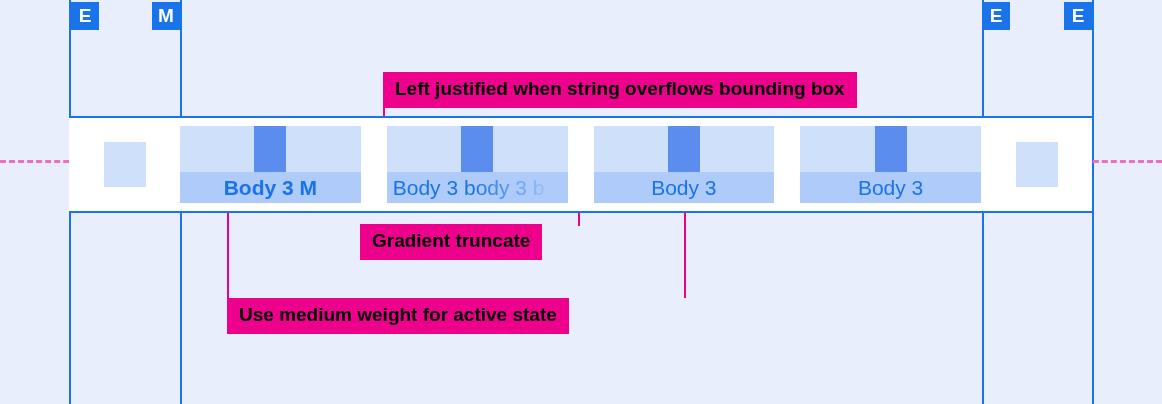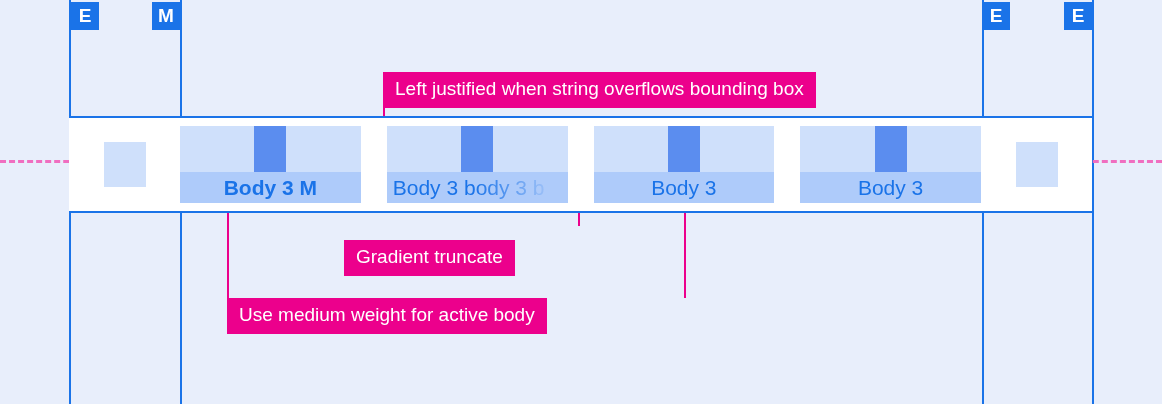--- a/index.html
+++ b/index.html
@@ -112,23 +112,23 @@
     position:absolute;
     left:0;right:0;top:160px;
     height:0;
     border-top:3px dashed #f06ec0;
   }
 
   
   .annot{
     position:absolute;
     background:#ec008c;
-    color:#ffffff;
+    color:#000000;
     font-size:19px;
-    font-weight:normal;
+    font-weight:bold;
     white-space:nowrap;
     padding:6px 12px 8px 12px;
     box-sizing:border-box;
     line-height:1.15;
   }
   .leader{
     position:absolute;
     width:2px;
     background:#ec008c;
   }
@@ -204,18 +204,18 @@
     </div>
 
     <div class="edge-spacer">
       <div class="edge-box"></div>
     </div>
 
   </div>
 
   <div class="annot" style="left:383px;top:72px;">Left justified when string overflows bounding box</div>
 
-  <div class="annot" style="left:344px;top:224px;margin-top:16px;">Gradient truncate</div>
-
-  <div class="annot" style="left:227px;top:298px;">Use medium weight for active body</div>
+  <div class="annot" style="left:360px;top:224px;">Gradient truncate</div>
+
+  <div class="annot" style="left:227px;top:298px;">Use medium weight for active state</div>
 
 
 </div>
 
 </body></html>

